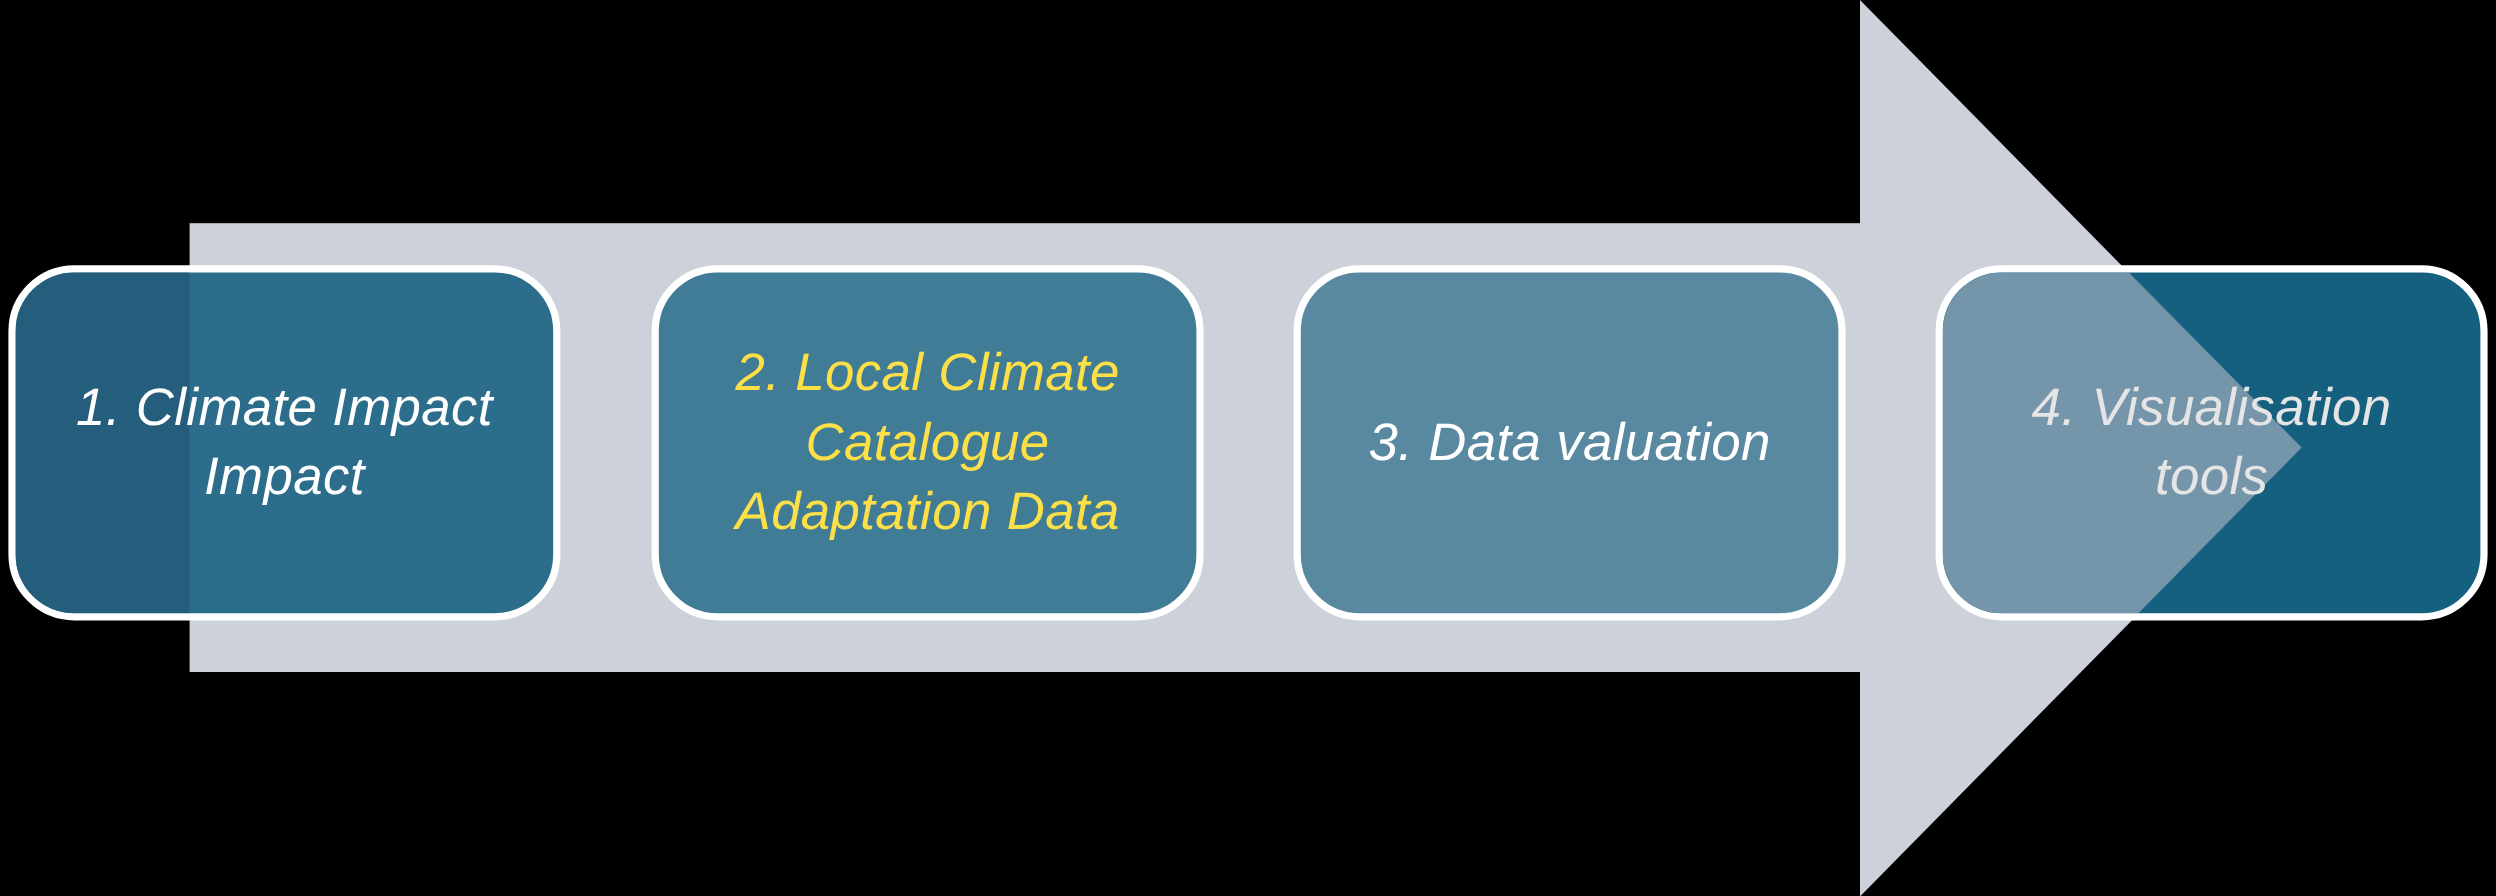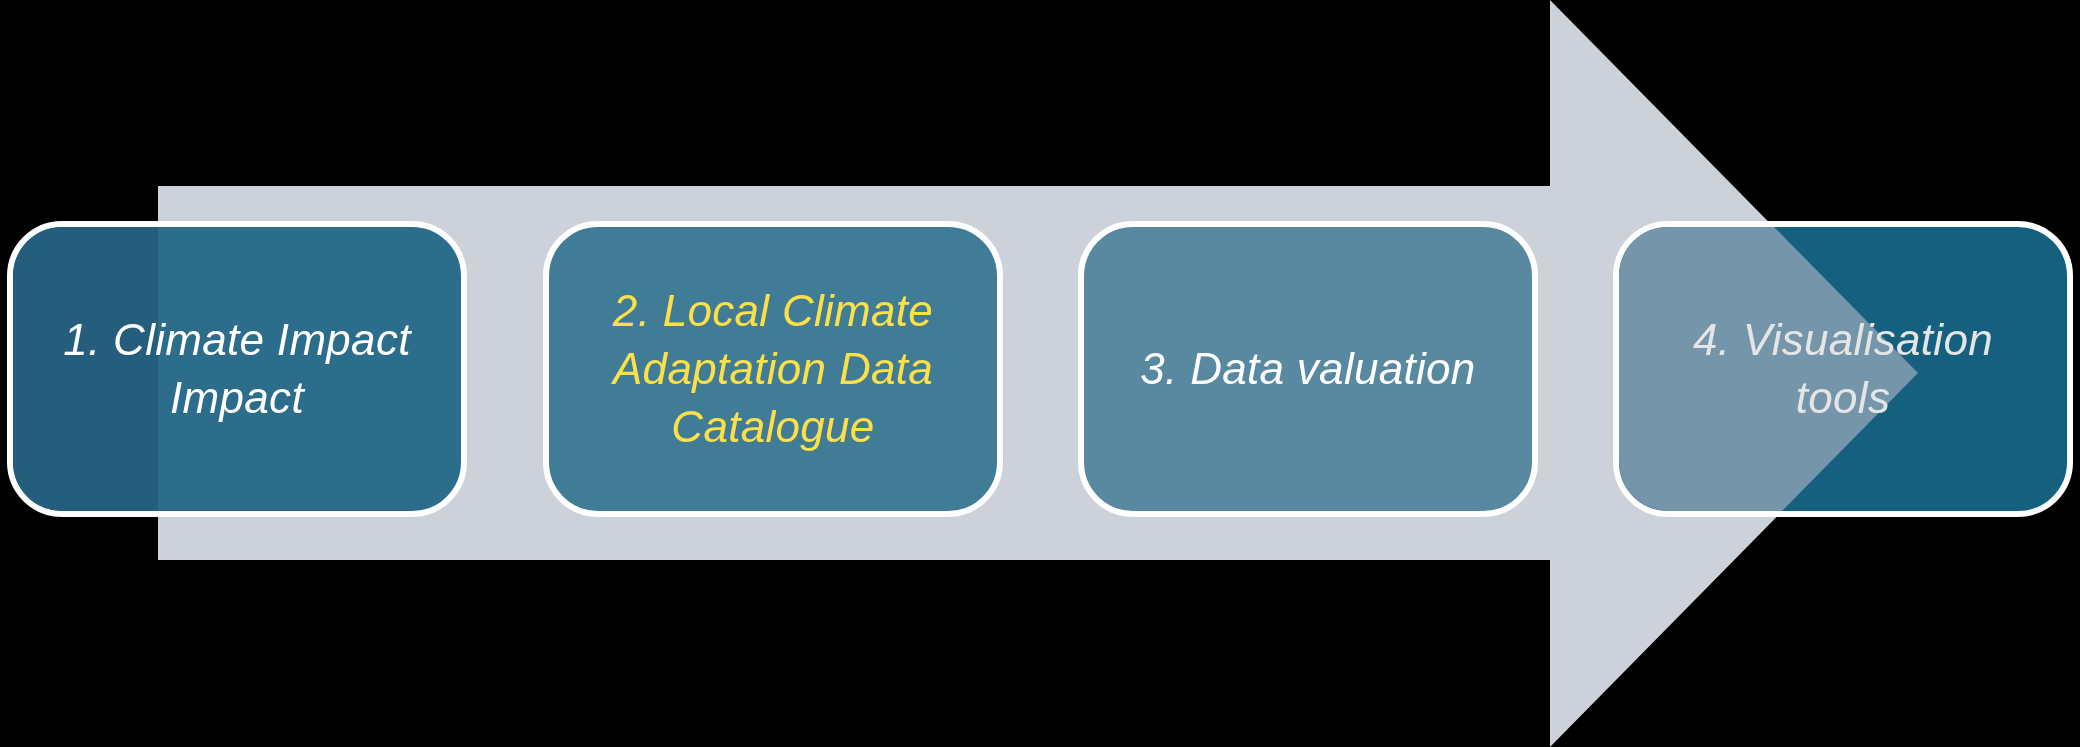--- a/index.html
+++ b/index.html
@@ -90,22 +90,22 @@
     <div class="shade shade-off-arrow" style="background: rgb(37, 94, 124);"></div>
     <div class="box-label" style="color: rgb(255, 255, 255);">
       <div>1. Climate Impact</div>
       <div>Impact</div>
     </div>
   </div>
 
   <div class="box box-2" style="background: rgb(65, 124, 150); border-color: rgb(255, 255, 255);">
     <div class="box-label" style="color: #fde047;">
       <div>2. Local Climate</div>
+      <div>Catalogue</div>
       <div>Adaptation Data</div>
-      <div>Catalogue</div>
     </div>
   </div>
 
   <div class="box box-3" style="background: rgb(89, 137, 160); border-color: rgb(255, 255, 255);">
     <div class="box-label" style="color: rgb(255, 255, 255);">
       <div>3. Data valuation</div>
     </div>
   </div>
 
   <div class="box box-4" style="background: rgb(22, 96, 127); border-color: rgb(255, 255, 255);">

